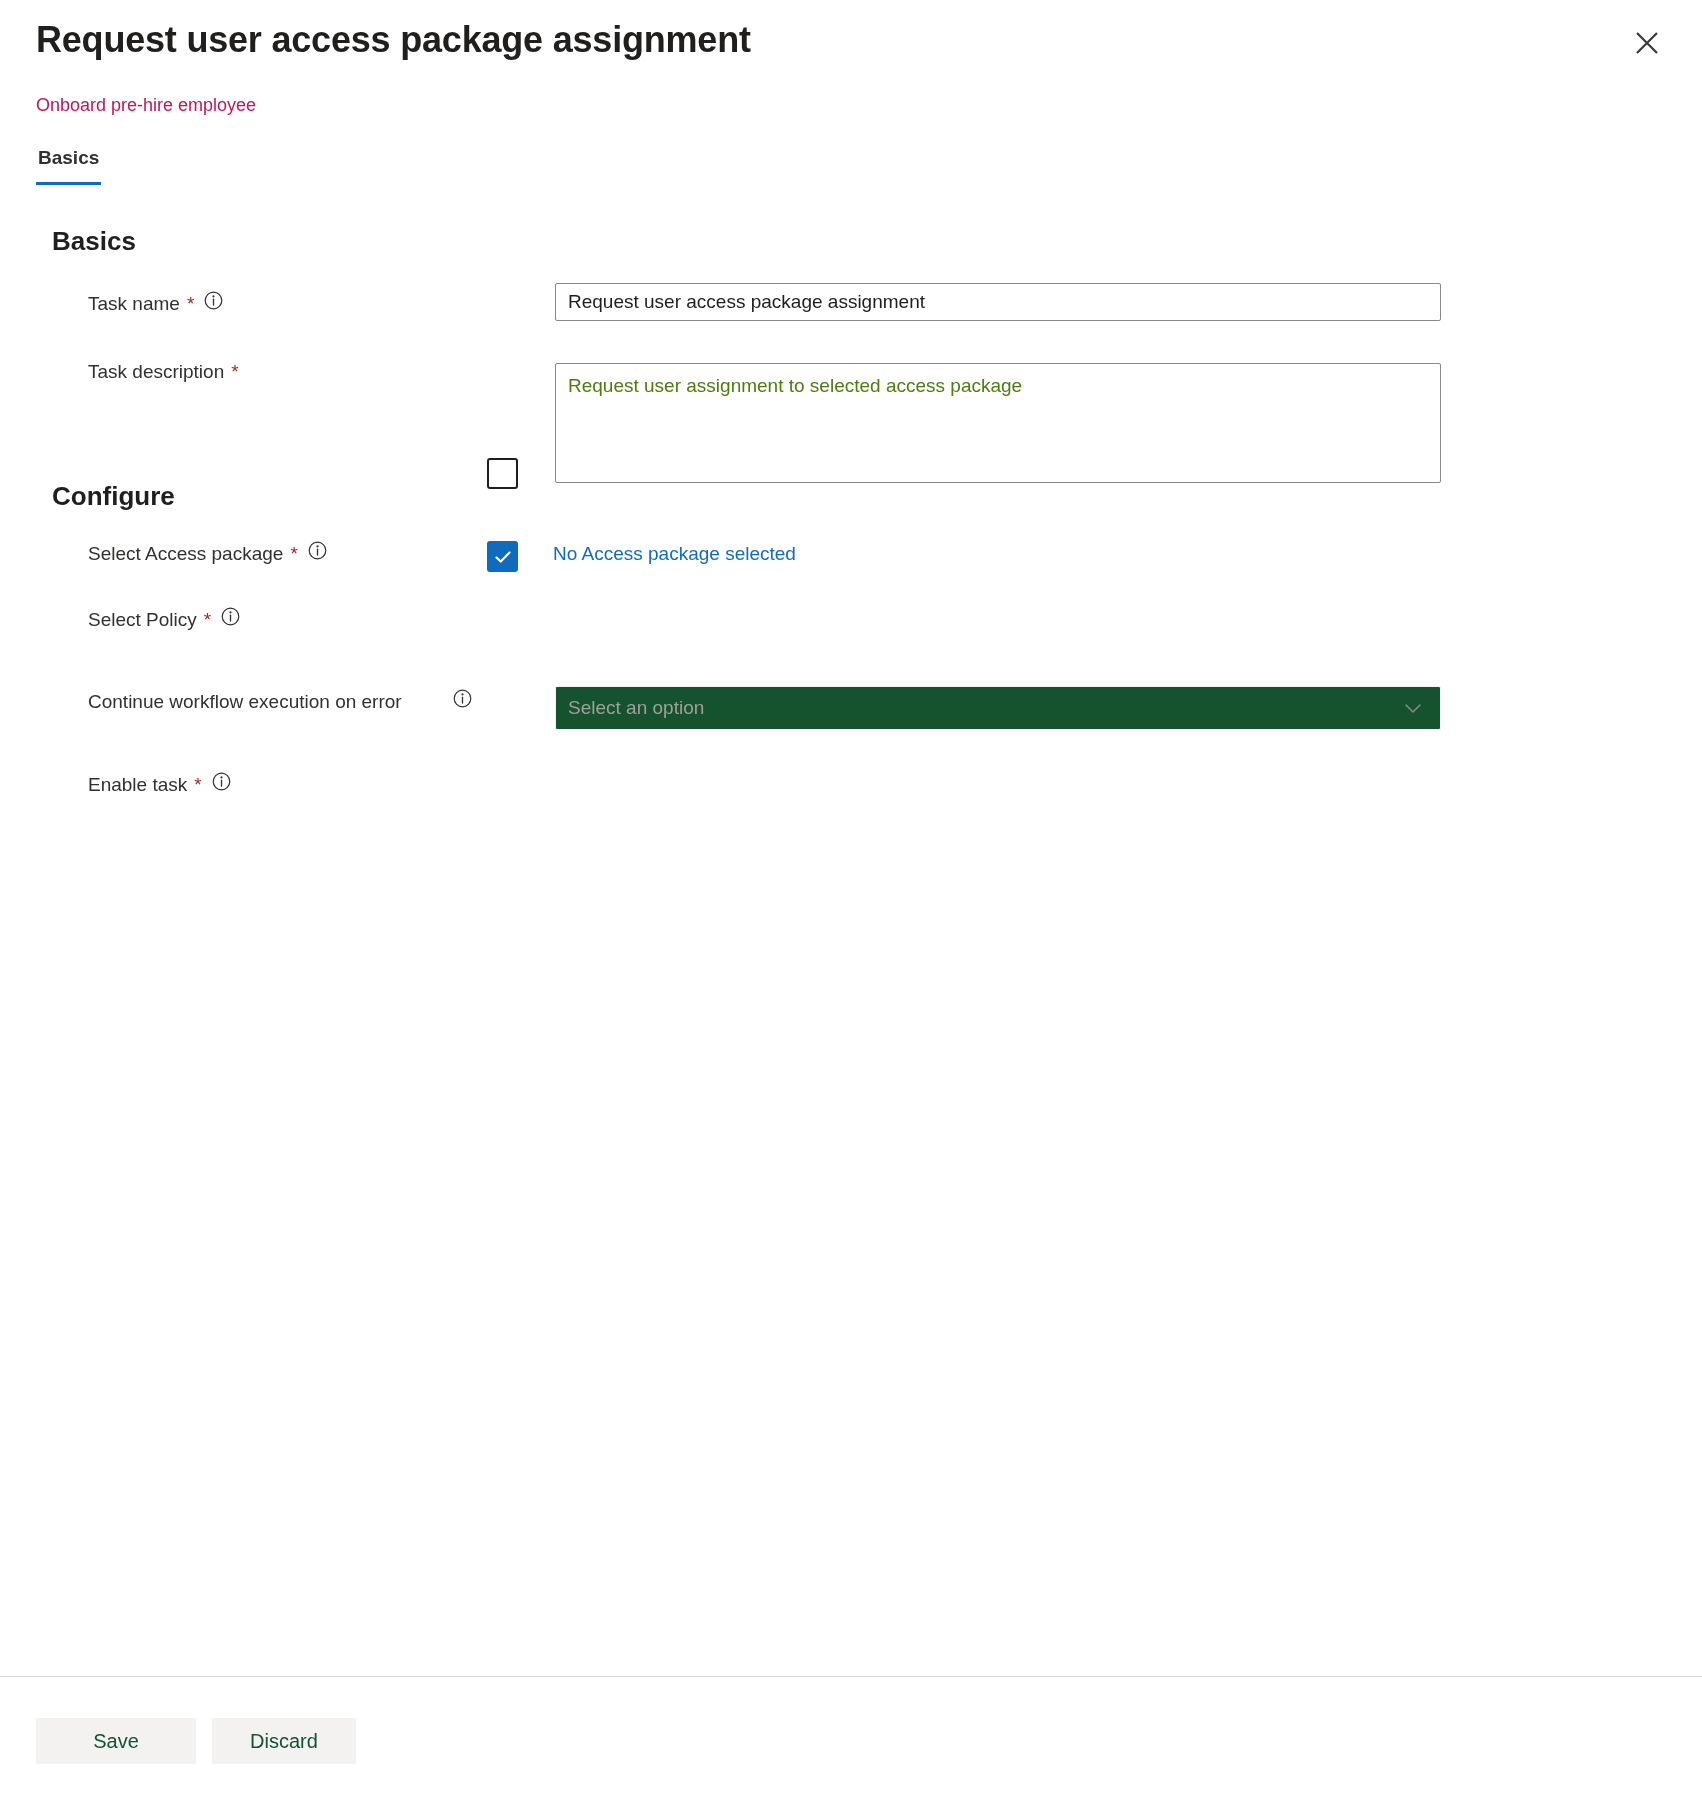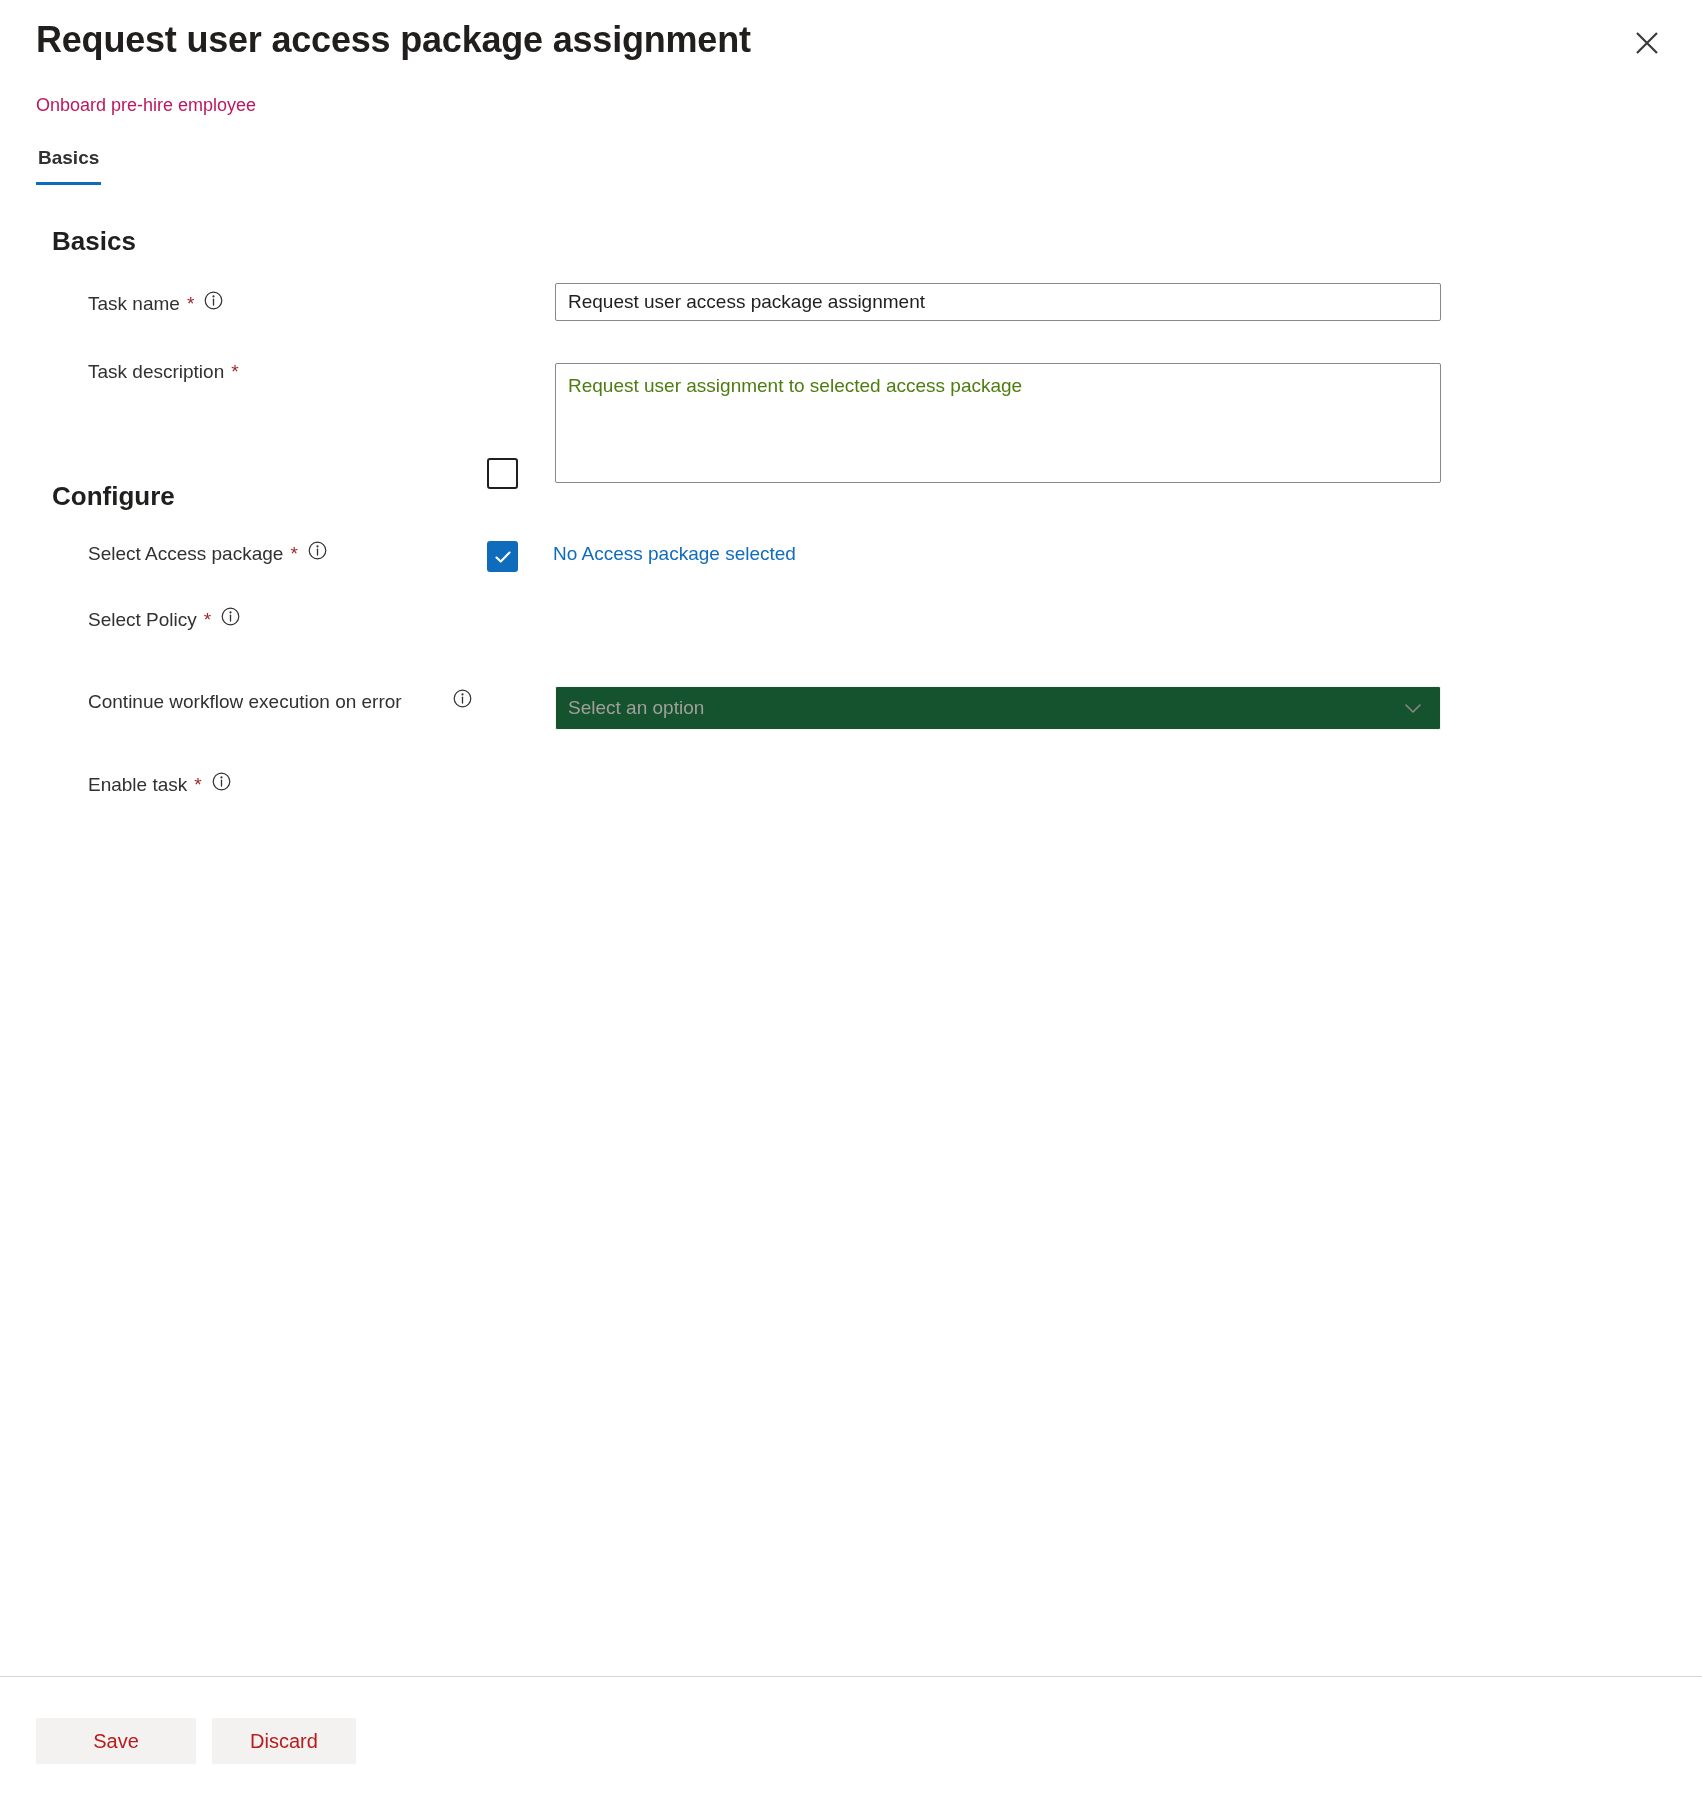--- a/index.html
+++ b/index.html
@@ -261,21 +261,21 @@
   .footer-button {
     position: absolute;
     top: 41px;
     height: 46px;
     box-sizing: border-box;
     background: #f3f2f1;
     border: none;
     border-radius: 2px;
     font-family: "Liberation Sans", sans-serif;
     font-size: 20px;
-    color: #b91c1c;
+    color: #14532d;
     cursor: default;
     padding: 0 16px;
   }
   #btn-save    { left: 36px;  width: 160px; }
   #btn-discard { left: 212px; width: 144px; }
 </style>
 </head>
 <body>
 
 <div class="blade-header">

